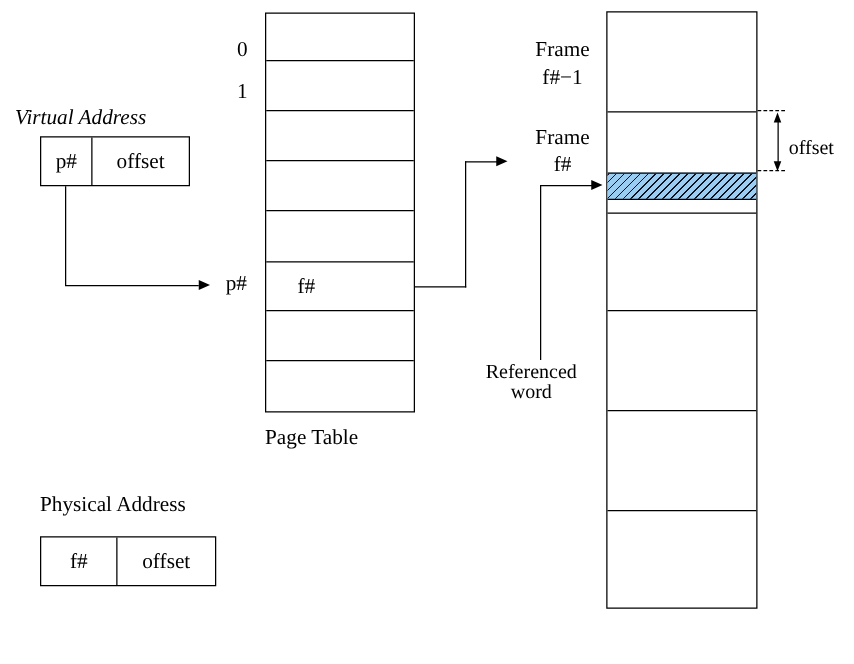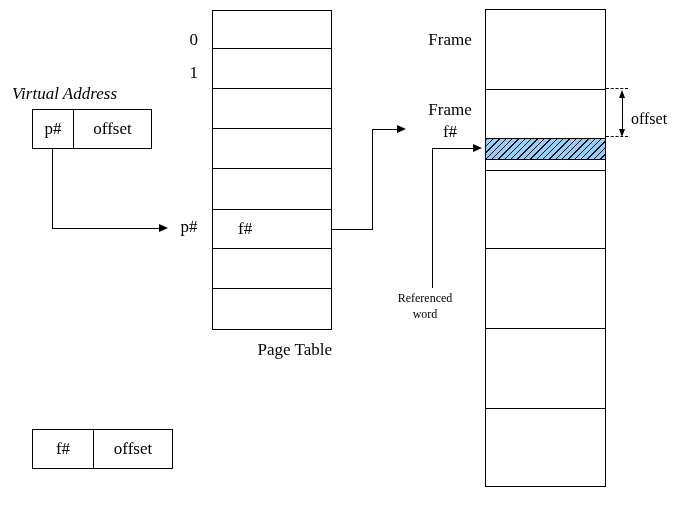--- a/index.html
+++ b/index.html
@@ -60,60 +60,62 @@
   <div class="hline" style="left:213px;top:168px;width:118px;"></div>
   <div class="hline" style="left:213px;top:209px;width:118px;"></div>
   <div class="hline" style="left:213px;top:248px;width:118px;"></div>
   <div class="hline" style="left:213px;top:288px;width:118px;"></div>
 
   <div class="lbl" style="left:170px;top:30px;width:28px;text-align:right;">0</div>
   <div class="lbl" style="left:170px;top:63px;width:28px;text-align:right;">1</div>
 
   <div class="lbl" style="left:238px;top:219px;">f#</div>
 
-  <div class="lbl" style="left:212px;top:340px;width:120px;text-align:right;">Page Table</div>
+  <div class="lbl" style="left:212px;top:340px;width:120px;text-align:left;">Page Table</div>
 
   <div class="hline" style="left:332px;top:229px;width:41px;"></div>
   <div class="vline" style="left:372px;top:129px;height:101px;"></div>
   <div class="hline" style="left:372px;top:129px;width:26px;"></div>
   <div class="arr-r" style="left:397px;top:125px;"></div>
 
   <div class="lbl2" style="left:410px;top:29px;width:80px;">
     <div>Frame</div>
+    <div>f#−1</div>
   </div>
   <div class="lbl2" style="left:410px;top:99px;width:80px;">
     <div>Frame</div>
     <div>f#</div>
   </div>
 
   <div class="box" style="left:485px;top:9px;width:121px;height:478px;"></div>
   <div class="hline" style="left:486px;top:89px;width:119px;"></div>
   <div class="hline" style="left:486px;top:170px;width:119px;"></div>
   <div class="hline" style="left:486px;top:248px;width:119px;"></div>
   <div class="hline" style="left:486px;top:328px;width:119px;"></div>
   <div class="hline" style="left:486px;top:408px;width:119px;"></div>
 
   <div class="hatch"></div>
 
 
   <div class="vline" style="left:432px;top:148px;height:140px;"></div>
   <div class="hline" style="left:432px;top:148px;width:42px;"></div>
   <div class="arr-r" style="left:473px;top:144px;"></div>
 
-  <div class="lbl2" style="left:380px;top:290px;width:90px;line-height:16px;font-size:12px;">
+  <div class="lbl2" style="left:380px;top:290px;width:90px;line-height:16px;font-size:16px;">
     <div>Referenced</div>
     <div>word</div>
   </div>
 
   <div class="dash" style="left:606px;top:88px;width:22px;"></div>
   <div class="dash" style="left:606px;top:136px;width:22px;"></div>
   <div class="vline" style="left:622px;top:96px;height:35px;"></div>
   <div class="arr-up" style="left:619px;top:90px;"></div>
   <div class="arr-down" style="left:619px;top:129px;"></div>
   <div class="lbl" style="left:631px;top:109px;font-size:16px;">offset</div>
 
+  <div class="lbl" style="left:32px;top:394px;">Physical Address</div>
 
   <div class="box" style="left:32px;top:429px;width:141px;height:40px;">
     <div class="cell first" style="width:60px;">f#</div>
     <div class="cell" style="flex:1;">offset</div>
   </div>
 
 </div>
 
 </body></html>

